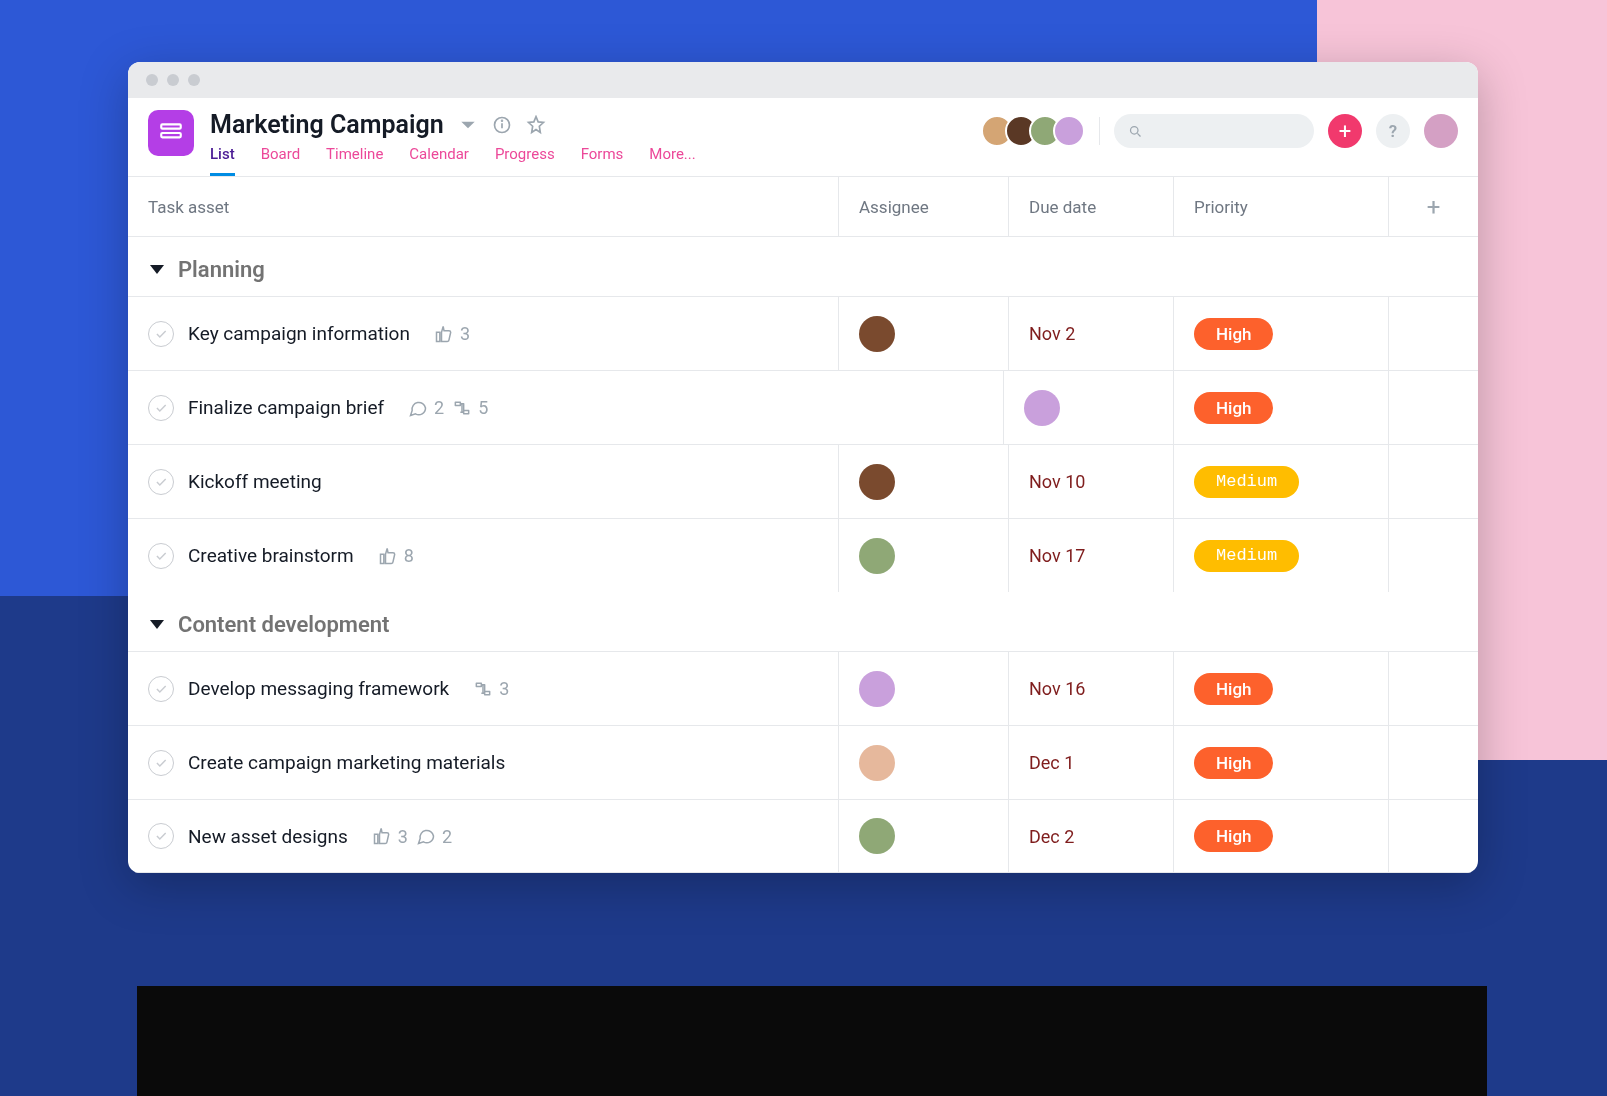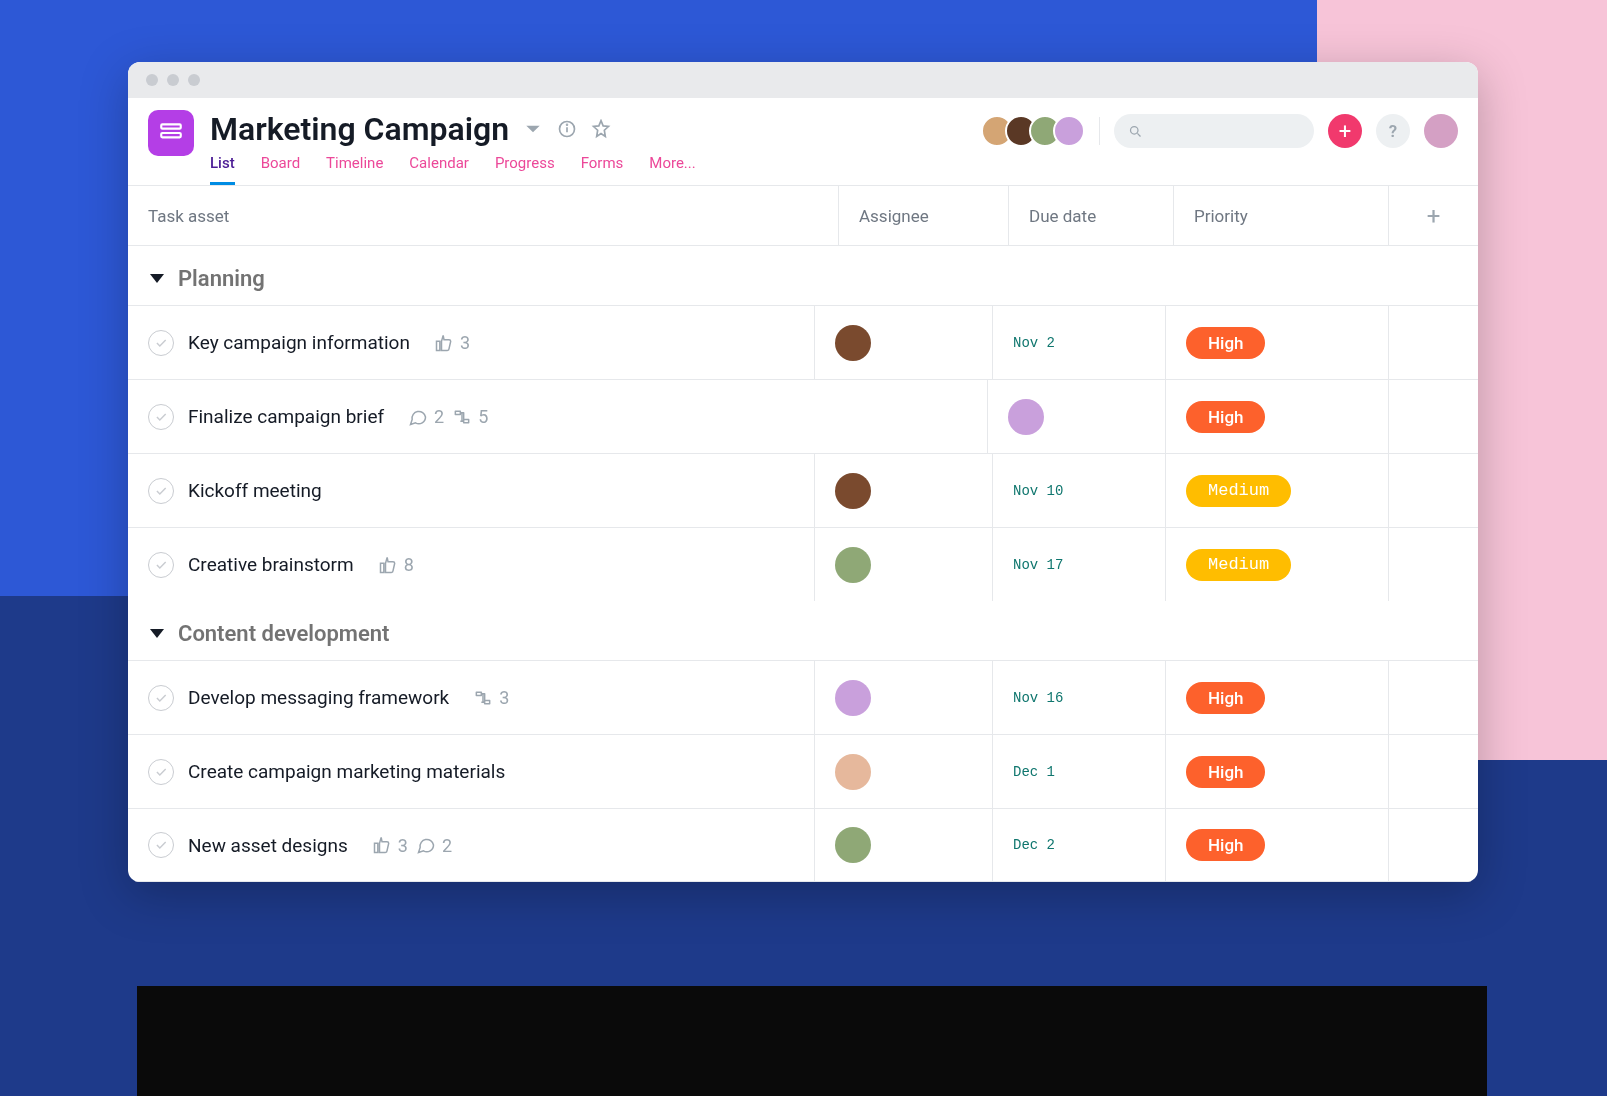--- a/index.html
+++ b/index.html
@@ -57,21 +57,21 @@
   width: 46px; height: 46px;
   background: #b43ee6;
   border-radius: 10px;
   display: flex; align-items: center; justify-content: center;
   margin-right: 16px;
   flex-shrink: 0;
 }
 .project-icon svg { width: 26px; height: 26px; }
 .header-main { flex: 1; min-width: 0; }
 .title-row { display: flex; align-items: center; gap: 14px; }
-.project-title { font-size: 32px; font-weight: 600; color: #151b26; }
+.project-title { font-size: 25px; font-weight: 600; color: #151b26; }
 .hdr-icon { width: 20px; height: 20px; color: #9ca6af; display: flex; align-items: center; justify-content: center; }
 .tabs { display: flex; gap: 26px; margin-top: 6px; }
 .tab {
   font-size: 15px; color: #ec4899; padding-bottom: 10px;
   border-bottom: 3px solid transparent; cursor: pointer;
 }
 .tab.active { color: #4c1d95; border-bottom-color: #008ce3; font-weight: 500; }
 .header-right { display: flex; align-items: center; gap: 14px; margin-top: 4px; }
 .avatar-stack { display: flex; }
 .avatar {
@@ -123,39 +123,38 @@
 .section-hdr {
   display: flex; align-items: center; gap: 14px;
   padding: 20px 0 14px 22px;
 }
 .caret { width: 0; height: 0; border-left: 7px solid transparent; border-right: 7px solid transparent; border-top: 9px solid #151b26; }
 .section-name { font-size: 22px; font-weight: 600; color: #737373; }
 
 .row {
   display: flex; align-items: stretch; height: 74px;
   border-top: 1px solid #e6e8eb;
-  gap: 8px;
 }
 .row:last-child { border-bottom: 1px solid #e6e8eb; }
 .row .c-task { display:flex; align-items:center; padding-left: 20px; gap: 14px;}
 .complete-circle {
   width: 26px; height: 26px; border-radius: 50%;
   border: 1.5px solid #c9ccd1;
   display:flex; align-items:center; justify-content:center;
   flex-shrink:0;
 }
 .complete-circle svg { width: 14px; height: 14px; color: #c9ccd1; }
 .task-name { font-size: 19px; color: #151b26; }
 .meta { display:flex; align-items:center; gap:8px; margin-left: 10px; color:#9ca6af; font-size:18px;}
 .meta-item { display:flex; align-items:center; gap:6px;}
 .meta svg { width: 20px; height: 20px; }
 .assignee-av {
   width: 36px; height: 36px; border-radius: 50%;
 }
-.due-text { font-size: 14px; color: #0f766e; font-family: Liberation Mono, monospace; }
+.due-text { font-size: 18px; color: #7f1d1d; }
 .pill {
   display:inline-flex; align-items:center; justify-content:center;
   height: 32px; padding: 0 22px; border-radius: 16px;
   color: #fff; font-size: 17px; font-weight: 500;
 }
 .pill-High { background: #fd612c; }
 .pill-Medium { background: #ffbd00; font-family: Liberation Mono, monospace; }
 </style>
 </head>
 <body>

